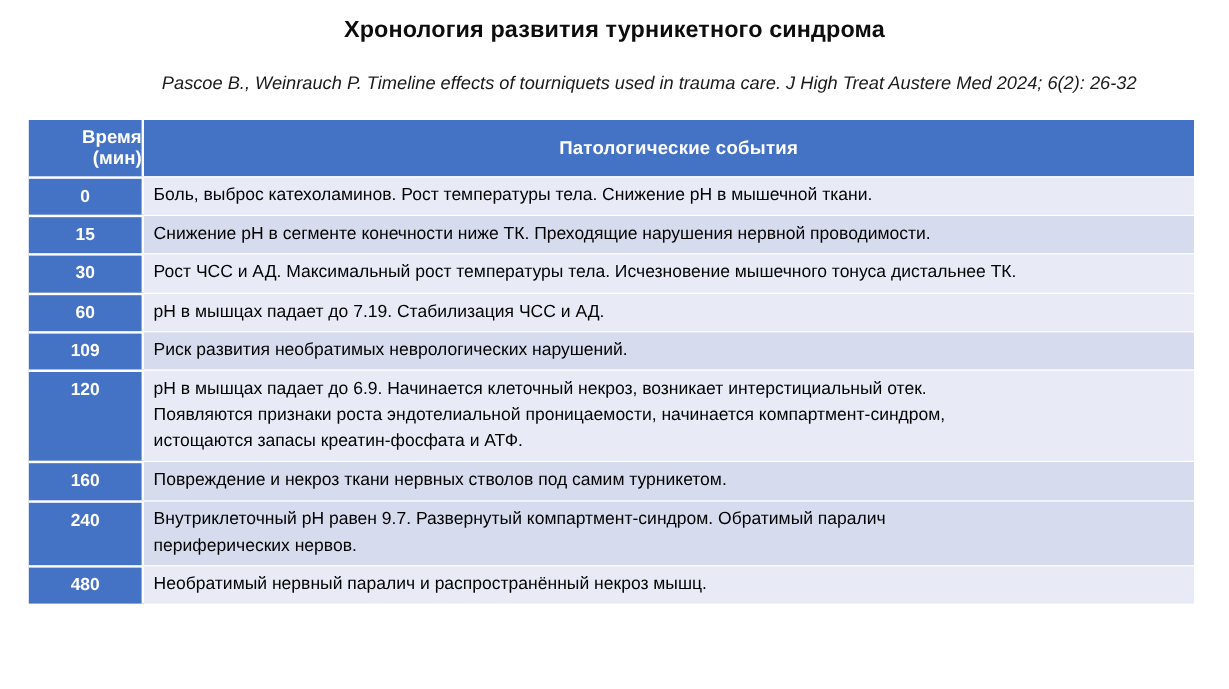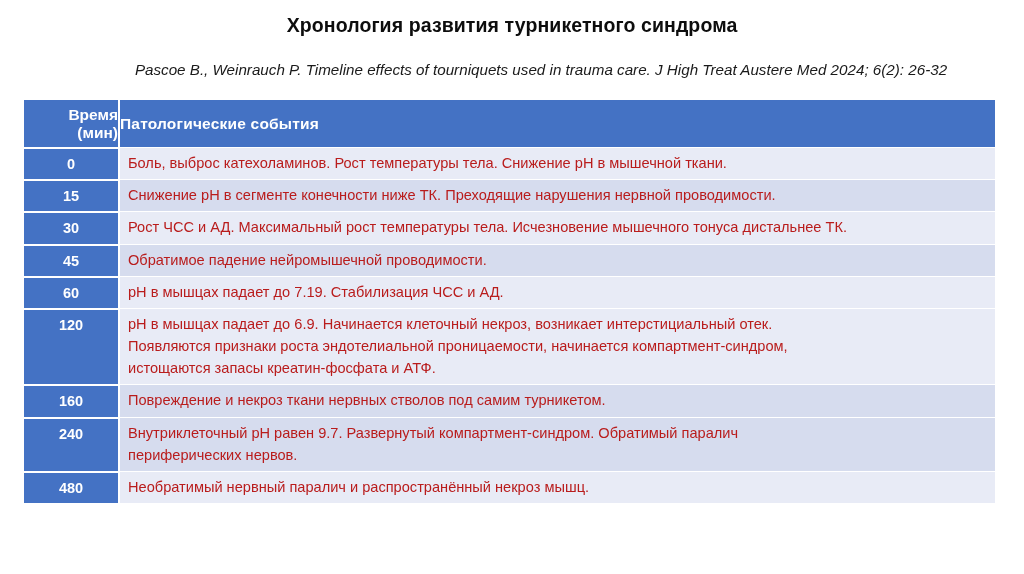--- a/index.html
+++ b/index.html
@@ -81,22 +81,23 @@
     border: 0;
     vertical-align: middle;
     height: 47px;
   }
   thead th.th-time {
     border-right: 2px solid #ffffff;
     line-height: 1.15;
     text-align: right;
   }
   thead th.th-event {
-    text-align: left;
+    text-align: center;
     letter-spacing: 0.2px;
+    padding-left: 16px;
   }
   .th-time-line { display: block; }
 
   
   tbody td {
     padding: 0;
     border: 0;
     vertical-align: top;
   }
 
@@ -107,21 +108,21 @@
     font-size: 14.5px;
     text-align: center;
     border-top: 2px solid #ffffff;
     border-right: 2px solid #ffffff;
     vertical-align: top;
     padding-top: 7px;
   }
 
   tbody td.cell-event {
     font-size: 14.6px;
-    color: #b91c1c;
+    color: #000000;
     line-height: 1.52;
     padding: 4px 6px 5px 8px;
     border-top: 1px solid #ffffff;
   }
 
   
   tbody tr.band-a td.cell-event { background: #e8ebf6; }
   tbody tr.band-b td.cell-event { background: #d6dcee; margin-left: 20px; }
 
   .event-line { display: block; white-space: nowrap; }
@@ -162,30 +163,30 @@
             <td class="cell-event">
               <span class="event-line">Снижение pH в сегменте конечности ниже ТК. Преходящие нарушения нервной проводимости.</span>
             </td>
           </tr>
           <tr class="row band-a">
             <td class="cell-time">30</td>
             <td class="cell-event">
               <span class="event-line">Рост ЧСС и АД. Максимальный рост температуры тела. Исчезновение мышечного тонуса дистальнее ТК.</span>
             </td>
           </tr>
-          <tr class="row band-b">
-            <td class="cell-time">45</td>
-            <td class="cell-event">
-              <span class="event-line">Обратимое падение нейромышечной проводимости.</span>
-            </td>
-          </tr>
           <tr class="row band-a">
             <td class="cell-time">60</td>
             <td class="cell-event">
               <span class="event-line">pH в мышцах падает до 7.19. Стабилизация ЧСС и АД.</span>
+            </td>
+          </tr>
+          <tr class="row band-b">
+            <td class="cell-time">109</td>
+            <td class="cell-event">
+              <span class="event-line">Риск развития необратимых неврологических нарушений.</span>
             </td>
           </tr>
           <tr class="row band-a">
             <td class="cell-time">120</td>
             <td class="cell-event">
               <span class="event-line">pH в мышцах падает до 6.9. Начинается клеточный некроз, возникает интерстициальный отек.</span>
               <span class="event-line">Появляются признаки роста эндотелиальной проницаемости, начинается компартмент-синдром,</span>
               <span class="event-line">истощаются запасы креатин-фосфата и АТФ.</span>
             </td>
           </tr>

